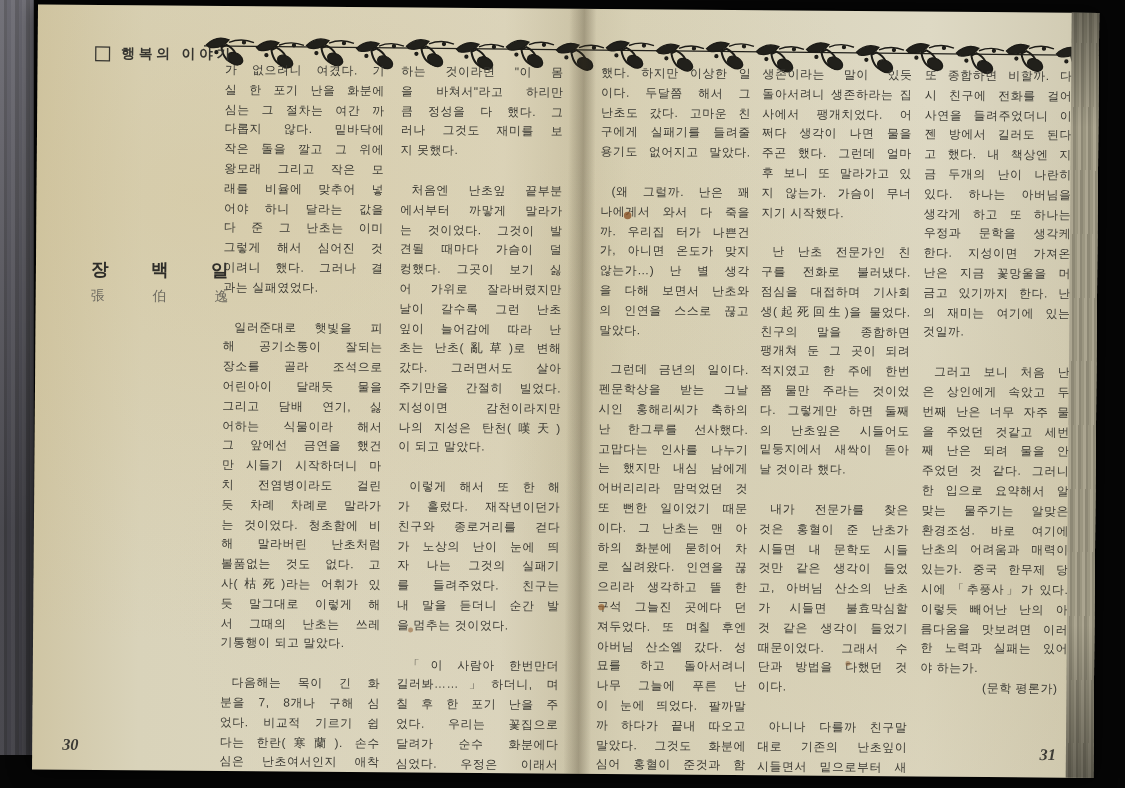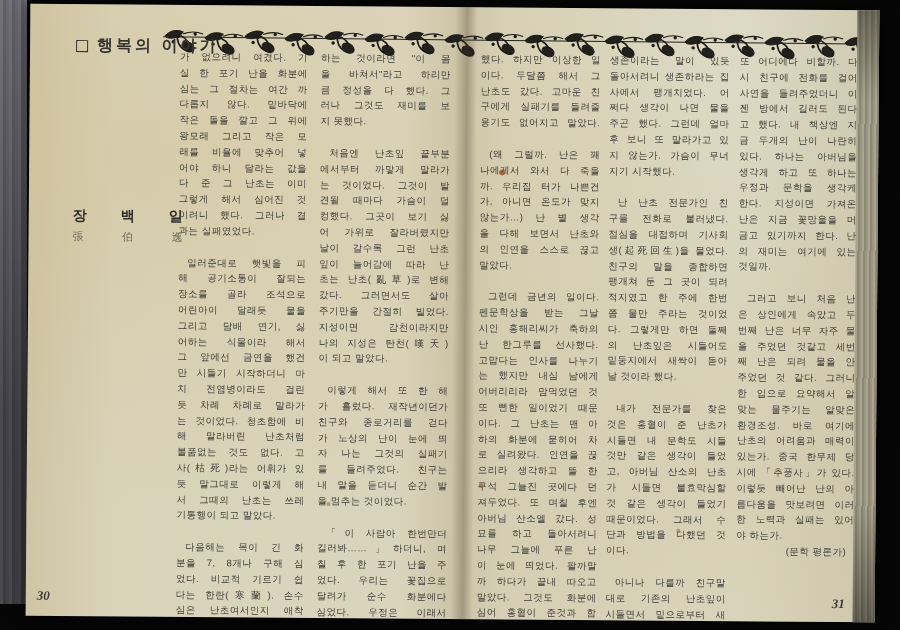--- a/index.html
+++ b/index.html
@@ -19,21 +19,21 @@
       radial-gradient(ellipse at 85% 75%,rgba(200,188,150,.30),rgba(0,0,0,0) 60%),
       linear-gradient(90deg,#cfc5a4 0%,#d9d3ba 10%,#ddd7c1 44%,#ccc5ab 50.5%,#d8d2b9 56%,#ded9c4 84%,#d2ccb4 97%,#c2bba2 100%);
     box-shadow:0 0 18px rgba(0,0,0,.8);}
   .fold{position:absolute;left:425px;top:0;width:22px;height:100%;
     background:linear-gradient(90deg,rgba(60,50,30,0) 0%,rgba(60,50,30,.30) 55%,rgba(60,50,30,0) 100%);}
   
   .page-edges{position:absolute;right:0;top:0;width:22px;height:100%;
     background:
       linear-gradient(180deg,rgba(0,0,0,.35),rgba(0,0,0,0) 15%,rgba(0,0,0,0) 80%,rgba(0,0,0,.4)),
       repeating-linear-gradient(90deg,#aba590 0 2px,#8d8875 2px 4px,#9b9681 4px 6px);}
-  .header{position:absolute;left:46px;top:31px;font-size:16px;font-weight:bold;
+  .header{position:absolute;left:46px;top:31px;font-size:11px;font-weight:bold;
     color:#35342f;letter-spacing:3px;display:flex;align-items:center;gap:9px;}
   .header .box{width:10px;height:10px;border:1.6px solid #35342f;display:inline-block;}
   .title{position:absolute;left:58px;top:82px;font-size:31px;font-weight:bold;color:#23221e;
     letter-spacing:4px;font-family:"Liberation Serif",serif;}
   .author{position:absolute;left:44px;top:203px;width:110px;color:#2e2d29;}
   .author .han{display:flex;justify-content:space-between;font-size:14px;font-weight:bold;letter-spacing:0;}
   .author .hanja{display:flex;justify-content:space-between;font-size:11px;color:#6d6a60;margin-top:4px;
     font-family:"Liberation Serif",serif;}
   
   .col{position:absolute;top:44px;height:568px;overflow:hidden;color:#3b3a34;}
@@ -42,21 +42,21 @@
   .tl.short{text-align-last:left;}
   .tl.ind{padding-left:9px;margin-top:16px;}
   .tl.ra{text-align-last:right;padding-right:8px;}
   .colL1{left:150px;width:128px;}
   .colL2{left:291px;width:130px;}
   .colR1{left:451px;width:120px;}
   .colR2{left:580px;width:120px;}
   .colR3{left:710px;width:118px;}
   .pnum{position:absolute;font-size:13px;font-style:italic;color:#3c3b35;
     font-family:"Liberation Serif",serif;font-weight:bold;}
-  .pnum.left{left:11px;top:584px;font-family:Liberation Serif, serif;}
+  .pnum.left{left:24px;top:584px;font-family:Liberation Serif, serif;}
   .pnum.right{left:806px;top:586px;}
   .vine{position:absolute;left:133px;top:12px;}
   .spot{position:absolute;border-radius:50%;}
   .s1{left:470px;top:162px;width:6px;height:6px;background:#8a5428;opacity:.8;}
   .s2{left:452px;top:476px;width:5px;height:5px;background:#95602e;opacity:.7;}
   .s3{left:300px;top:496px;width:4px;height:4px;background:#8a5428;opacity:.5;}
   .s4{left:650px;top:520px;width:4px;height:4px;background:#8a5428;opacity:.45;}
 </style>
 </head>
 <body>
@@ -261,21 +261,21 @@
       <div class="tl">때문이었다. 그래서 수</div>
       <div class="tl">단과 방법을 다했던 것</div>
       <div class="tl short">이다.</div>
       <div class="tl ind">아니나 다를까 친구말</div>
       <div class="tl">대로 기존의 난초잎이</div>
       <div class="tl">시들면서 밑으로부터 새</div>
       <div class="tl">싹이 돋아나는 것이었다.</div>
       <div class="tl">둘 다 그랬다. 그 마음</div>
     </div>
   <div class="col colR3">
-      <div class="tl">또 어디에다 비할까. 다</div>
+      <div class="tl">또 종합하면 비할까. 다</div>
       <div class="tl">시 친구에 전화를 걸어</div>
       <div class="tl">사연을 들려주었더니 이</div>
       <div class="tl">젠 방에서 길러도 된다</div>
       <div class="tl">고 했다. 내 책상엔 지</div>
       <div class="tl">금 두개의 난이 나란히</div>
       <div class="tl">있다. 하나는 아버님을</div>
       <div class="tl">생각게 하고 또 하나는</div>
       <div class="tl">우정과 문학을 생각케</div>
       <div class="tl">한다. 지성이면 가져온</div>
       <div class="tl">난은 지금 꽃망울을 머</div>

